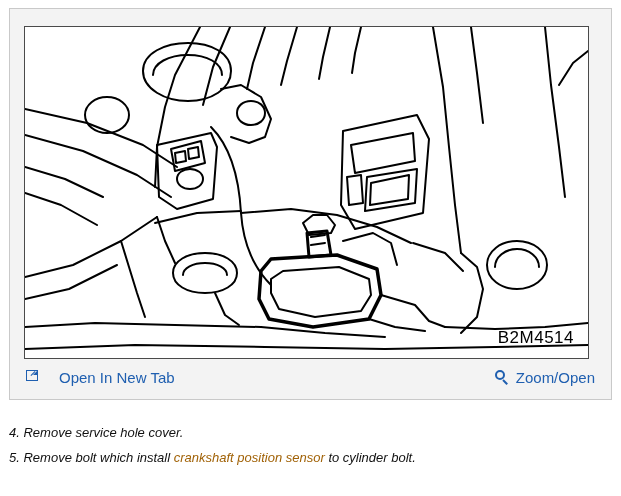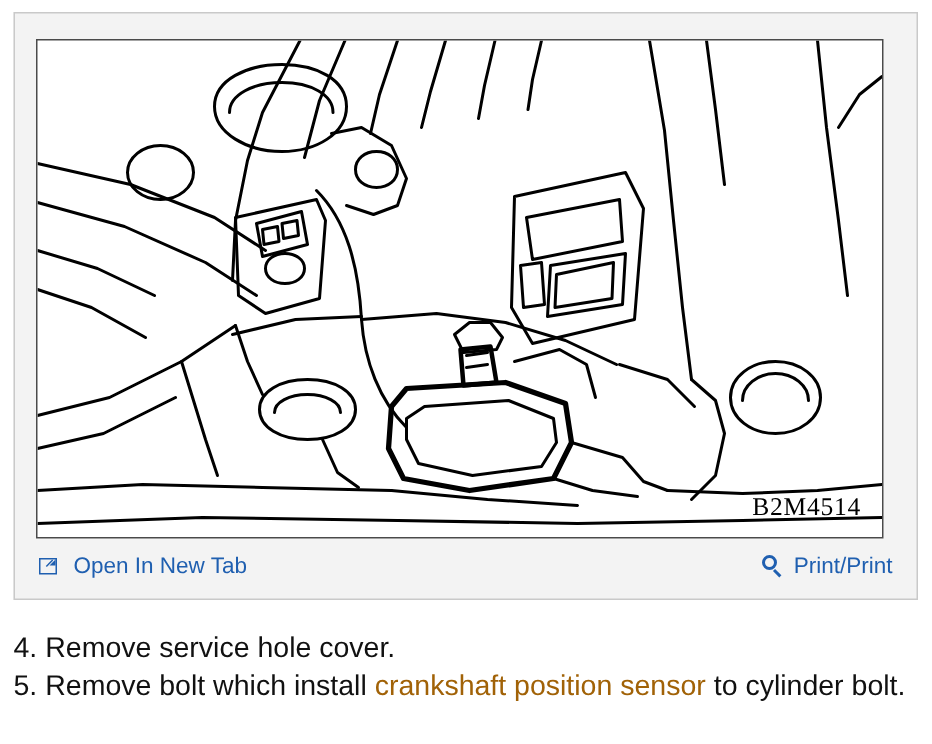--- a/index.html
+++ b/index.html
@@ -41,39 +41,38 @@
     box-sizing: border-box;
     overflow: hidden;
   }
   .figure-image-frame svg {
     display: block;
   }
   .figure-code {
     position: absolute;
     right: 14px;
     bottom: 10px;
-    font-family: Liberation Serif, serif;
+    font-family: Liberation Sans, sans-serif;
     font-size: 17px;
     letter-spacing: 0.5px;
     color: #000000;
   }
   .panel-actions {
     position: absolute;
     left: 0;
     right: 0;
     bottom: 0;
     height: 36px;
   }
   .action-left {
     position: absolute;
     left: 16px;
     top: 6px;
     display: flex;
-    align-items: center;
-    gap: 9px;
+    gap: 19px;
     cursor: pointer;
   }
   .action-right {
     position: absolute;
     right: 16px;
     top: 6px;
     display: flex;
     align-items: center;
     gap: 6px;
     cursor: pointer;
@@ -142,25 +141,26 @@
     transform: rotate(45deg);
     transform-origin: left center;
   }
   .steps {
     position: absolute;
     left: 9px;
     top: 420px;
     width: 603px;
   }
   .step-line {
-    font-size: 19px;
+    font-size: 13px;
     line-height: 25px;
     color: #111111;
     font-family: "Liberation Sans", sans-serif;
     white-space: nowrap;
+    font-style: italic;
   }
   .step-link {
     color: #a16207;
     cursor: pointer;
   }
 </style>
 </head>
 <body>
 
 <div class="page">
@@ -253,21 +253,21 @@
           <span class="arrow"></span>
           <span class="arrowhead"></span>
         </span>
         <span class="action-label">Open In New Tab</span>
       </div>
       <div class="action-right">
         <span class="icon-magnifier">
           <span class="lens"></span>
           <span class="handle"></span>
         </span>
-        <span class="action-label">Print/Print</span>
+        <span class="action-label">Zoom/Open</span>
       </div>
     </div>
   </div>
 
   <div class="steps">
     <div class="step-line">
       <span>4.</span><span> Remove service hole cover.</span>
     </div>
     <div class="step-line">
       <span>5.</span><span> Remove bolt which install </span><span class="step-link">crankshaft position sensor</span><span> to cylinder bolt.</span>

